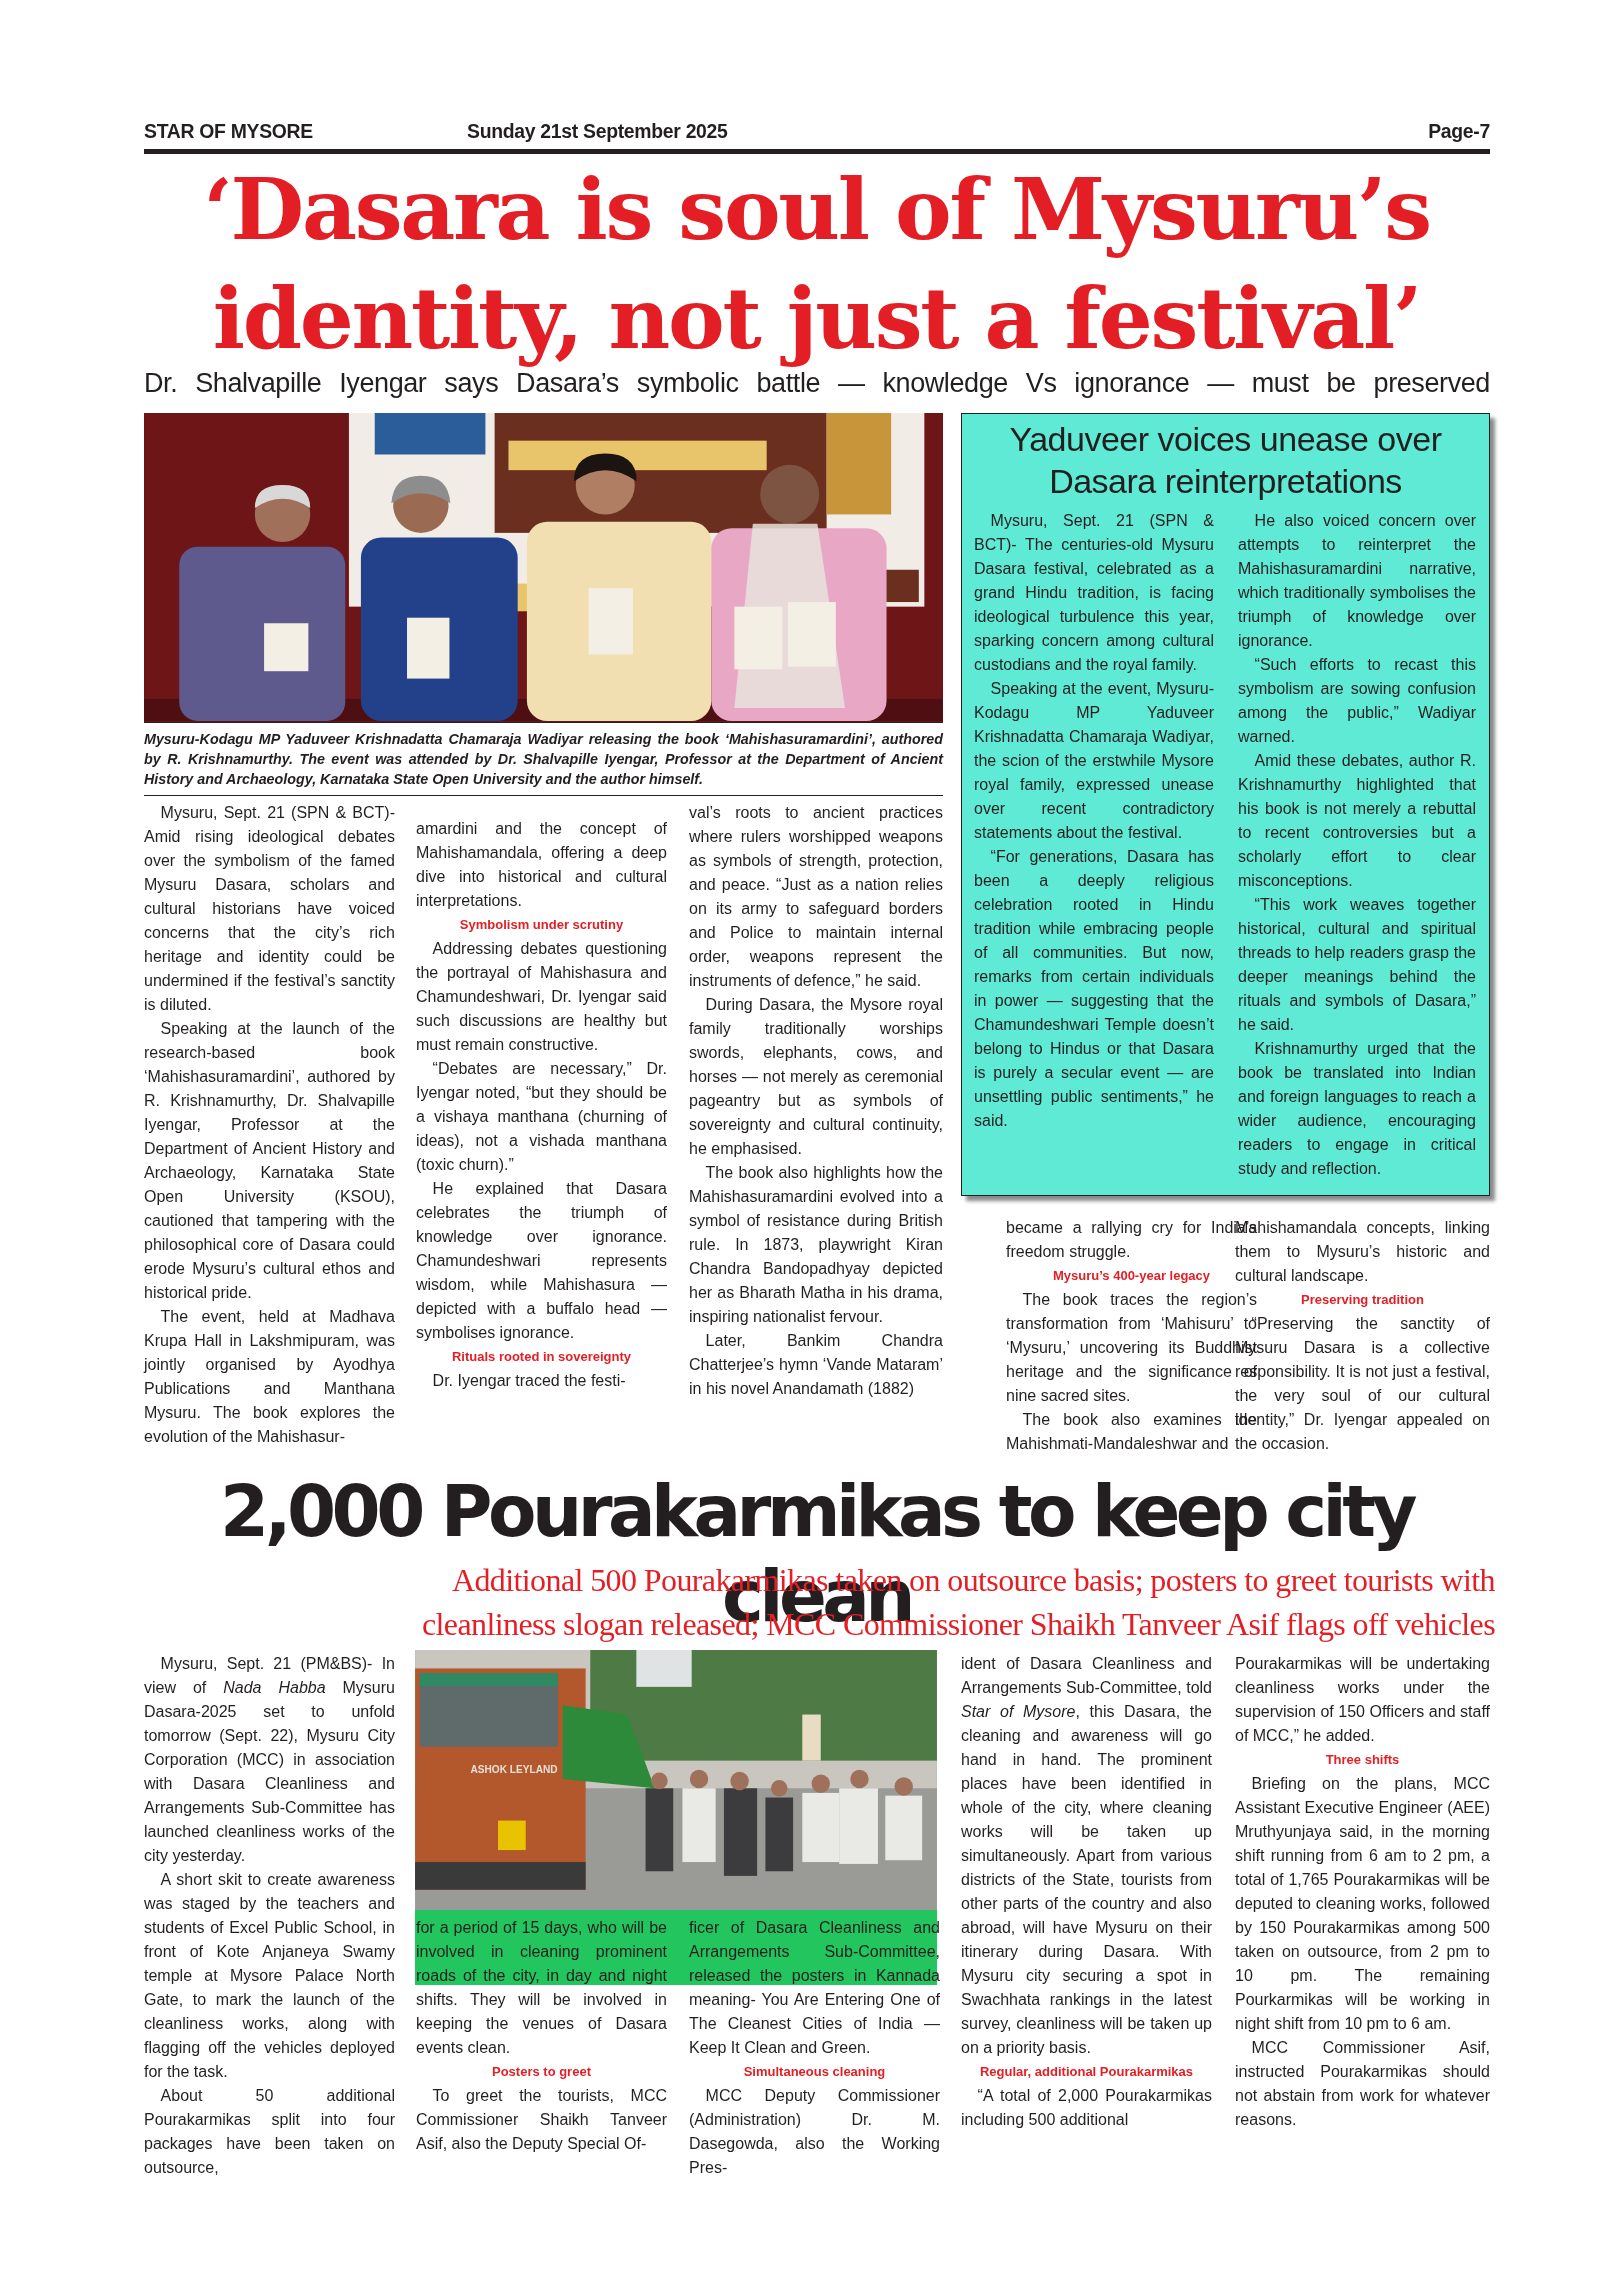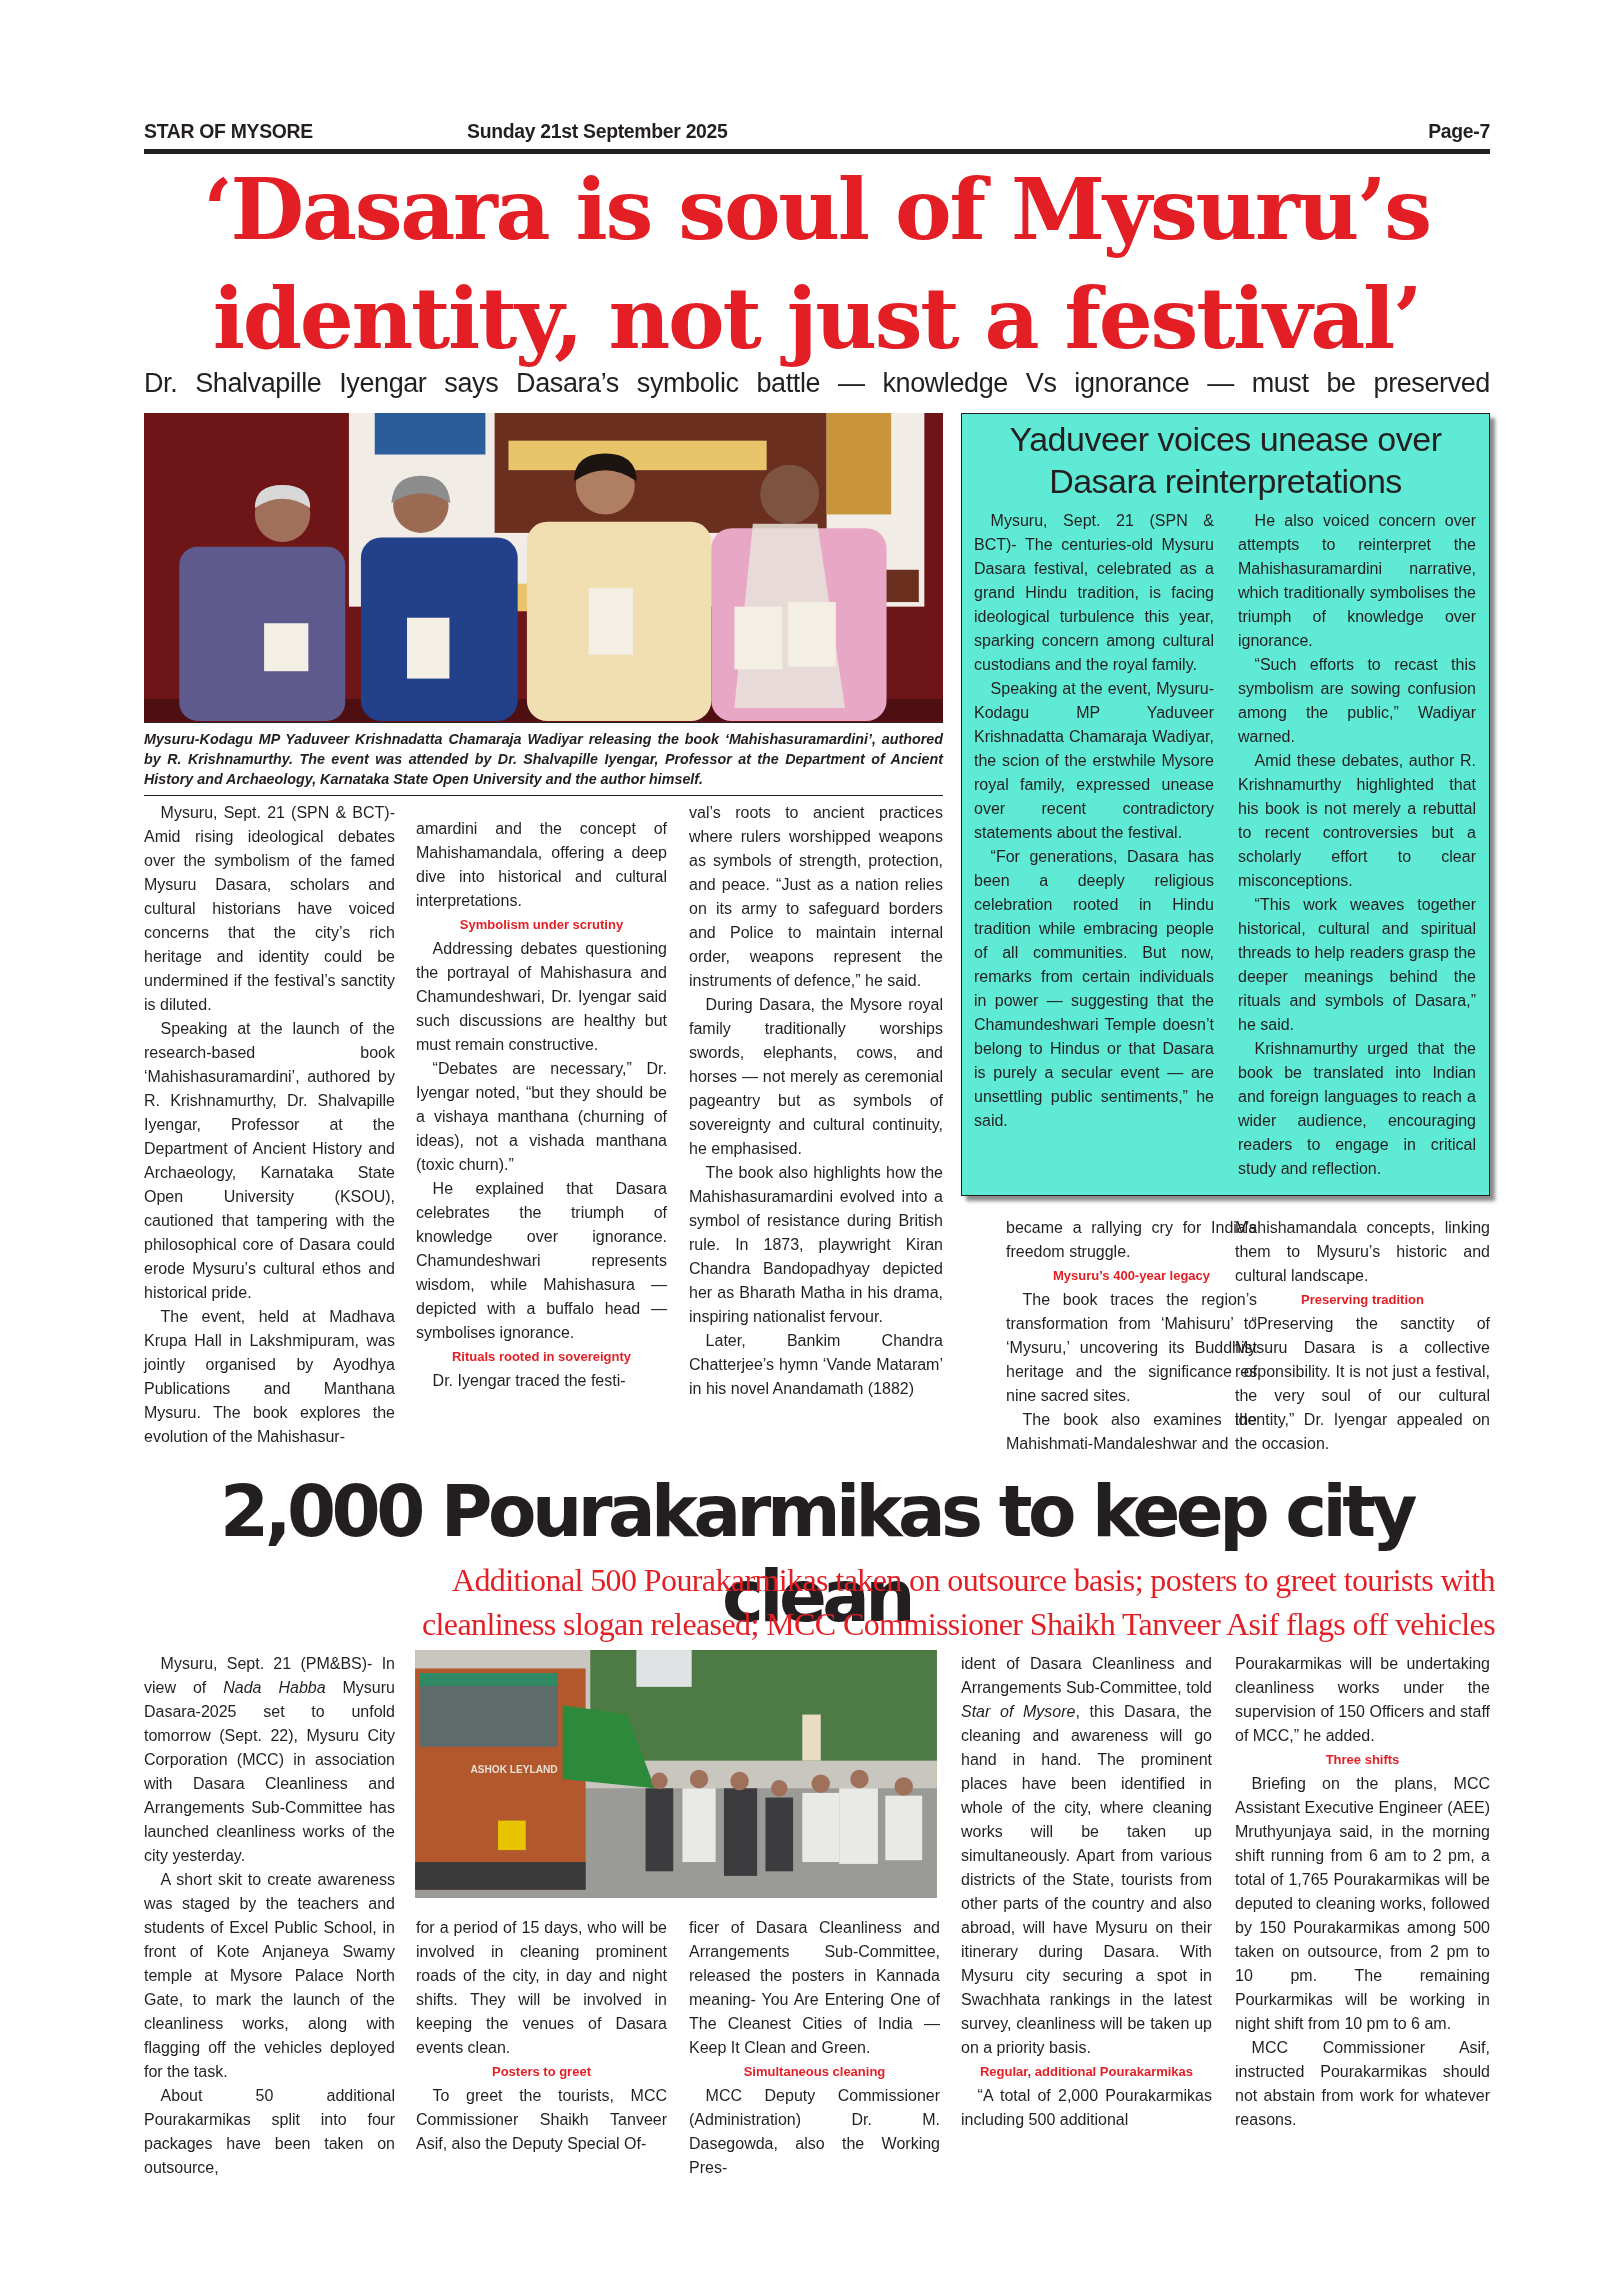--- a/index.html
+++ b/index.html
@@ -31,21 +31,21 @@
 
   
   .box { top: 413px; left: 961px; width: 529px; height: 783px; border: 1.8px solid #231f20; box-shadow: 4.6px 4.6px 3.7px #8a8a8a; background: #5eead4; }
   .box-head { position: absolute; top: 3.7px; left: 0; width: 100%; text-align: center; font-size: 34px; line-height: 42px; color: #231f20; letter-spacing: -0.5px; }
 
   
   .hl2 { top: 1469px; left: 138px; width: 1357px; text-align: center; font-family: "DejaVu Sans", sans-serif; font-weight: bold; font-size: 72px; line-height: 85px; letter-spacing: -4.6px; color: #231f20; transform: scaleX(0.98); }
   .deck2 { top: 1558px; left: 138px; width: 1357px; text-align: right; color: #e31e24; font-family: "Liberation Serif", serif; font-size: 32px; line-height: 44px; letter-spacing: -0.6px; }
 
   
-  .photo2 { top: 1650px; left: 415px; width: 522px; height: 248px; background: #84cc16; overflow: hidden; }
+  .photo2 { top: 1650px; left: 415px; width: 522px; height: 335px; background: #22c55e; overflow: hidden; }
 
   svg { display: block; }
 </style>
 </head>
 <body>
 
 <div class="abs mast">
   <span class="paper">STAR OF MYSORE</span>
   <span class="date">Sunday 21st September 2025</span>
   <span class="page">Page-7</span>

